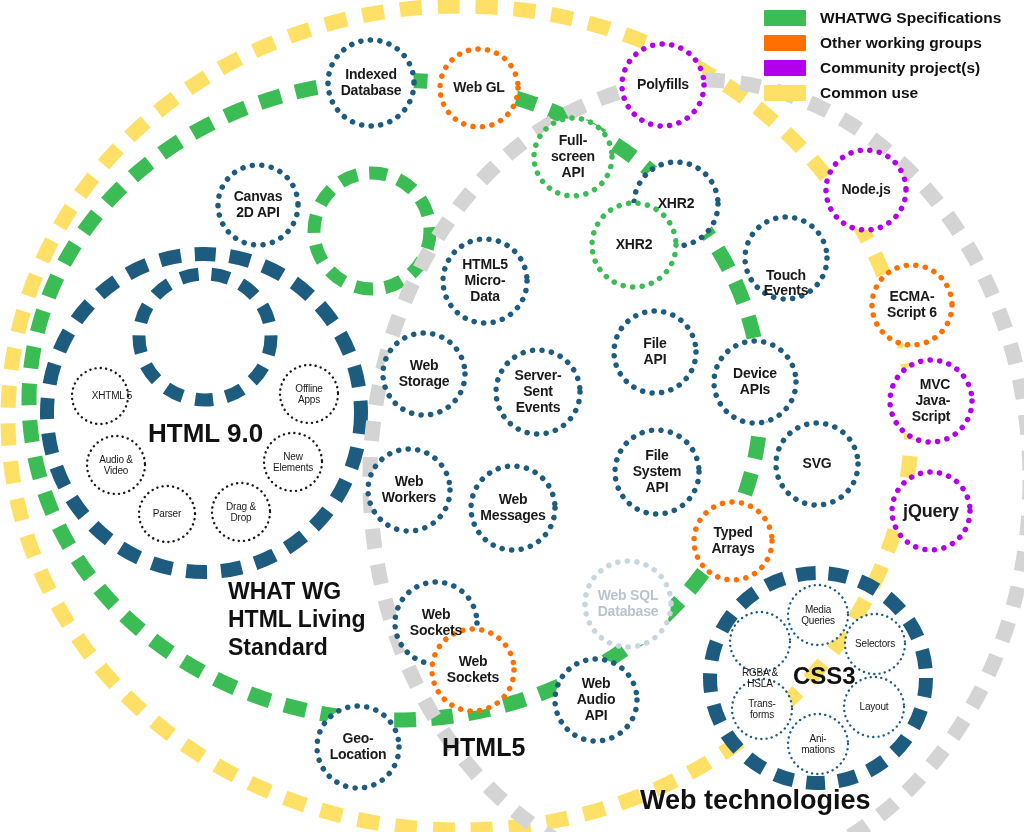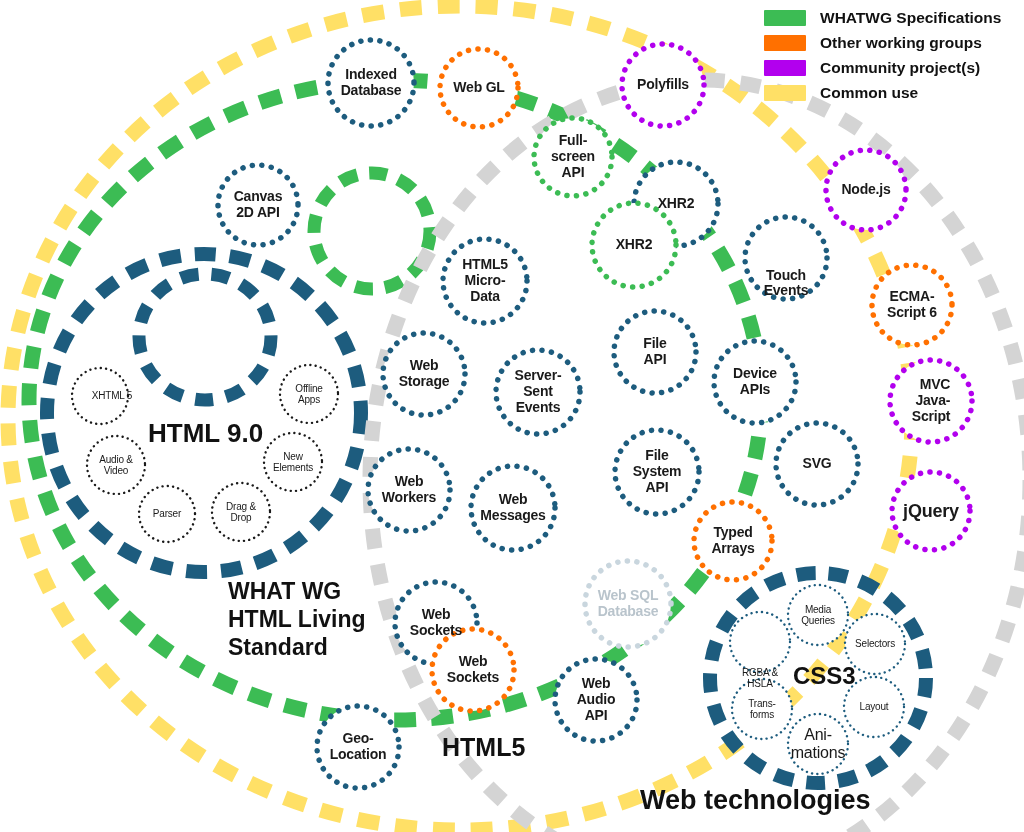--- a/index.html
+++ b/index.html
@@ -196,21 +196,21 @@
       </div>
       <div class="bubble-label" style="left: 845px; top: 614px; width: 60px; height: 60px; font-size: 10px; font-weight: 400; color: rgb(26, 26, 26);">
         <span>Selectors</span>
       </div>
       <div class="bubble-label" style="left: 732px; top: 679px; width: 60px; height: 60px; font-size: 10px; font-weight: 400; color: rgb(26, 26, 26);">
         <span>Trans-<br>forms</span>
       </div>
       <div class="bubble-label" style="left: 844px; top: 677px; width: 60px; height: 60px; font-size: 10px; font-weight: 400; color: rgb(26, 26, 26);">
         <span>Layout</span>
       </div>
-      <div class="bubble-label" style="left: 788px; top: 714px; width: 60px; height: 60px; font-size: 16px; font-weight: 400; color: rgb(26, 26, 26);">
+      <div class="bubble-label" style="left: 788px; top: 714px; width: 60px; height: 60px; font-size: 10px; font-weight: 400; color: rgb(26, 26, 26);">
         <span>Ani-<br>mations</span>
       </div>
       <div class="big-label" style="left: 148px; top: 418px; font-size: 26px;">HTML 9.0</div>
       <div class="big-label" style="left: 228px; top: 578px; font-size: 23px;">WHAT WG</div>
       <div class="big-label" style="left: 228px; top: 606px; font-size: 23px;">HTML Living</div>
       <div class="big-label" style="left: 228px; top: 634px; font-size: 23px;">Standard</div>
       <div class="big-label" style="left: 442px; top: 733px; font-size: 25px;">HTML5</div>
       <div class="big-label" style="left: 793px; top: 662px; font-size: 24px;">CSS3</div>
       <div class="big-label" style="left: 640px; top: 785px; font-size: 27px;">Web technologies</div>
     </div>

